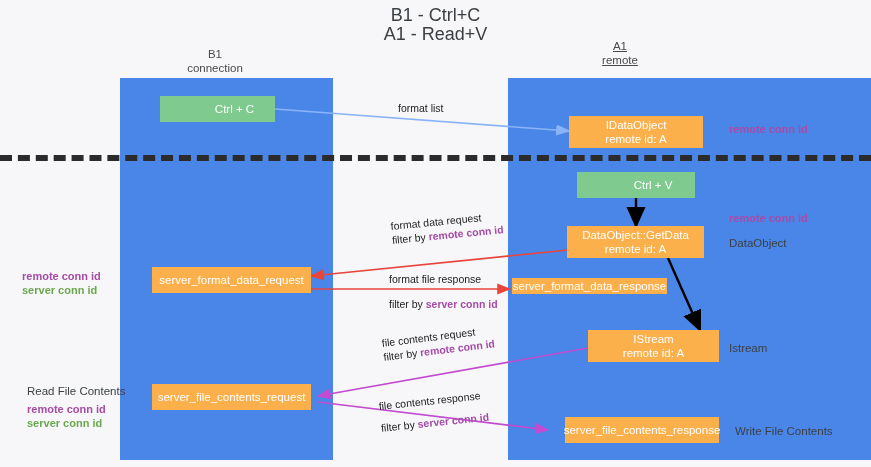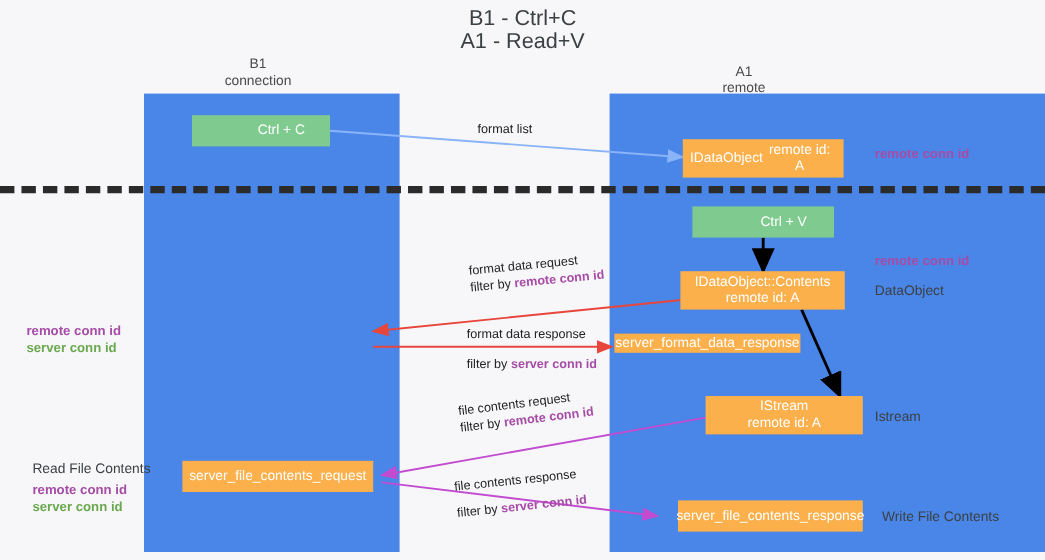--- a/index.html
+++ b/index.html
@@ -18,21 +18,21 @@
   #title{
     left:0;top:6px;width:871px;text-align:center;
     font-size:18px;line-height:19px;color:#3c4043;
   }
 
   
   .lane-head{
     text-align:center;font-size:11.5px;line-height:14px;color:#4a4a4a;
   }
   #head-b1{left:140px;top:47px;width:150px;}
-  #head-a1{left:545px;top:53px;width:150px;}
+  #head-a1{left:545px;top:39px;width:150px;text-decoration:underline;}
 
   
   .lane{background:#4a86e8;}
   #lane-b1{left:120px;top:78px;width:213px;height:382px;}
   #lane-a1{left:508px;top:78px;width:560px;height:382px;}
   
   #lane-a1{width:562px;}
 
   
   #dashed{
@@ -120,65 +120,68 @@
 
     <line x1="318" y1="402" x2="548" y2="430" stroke="#c24bd0" stroke-width="1.6" marker-end="url(#ah-magenta)"></line>
   </svg>
 
   <div class="abs" id="dashed"></div>
 
   <div class="node green" style="left:160px;top:96px;width:115px;height:26px;">
     <span>Ctrl + C</span>
   </div>
 
-  <div class="node orange" style="left:569px;top:116px;width:134px;height:32px;">
+  <div class="node orange" style="left:569px;top:116px;width:134px;height:32px;flex-direction:column;">
     <span>IDataObject</span>
     <span class="l2">remote id: A</span>
   </div>
 
   <div class="node green" style="left:577px;top:172px;width:118px;height:26px;">
     <span>Ctrl + V</span>
   </div>
 
   <div class="node orange" style="left:567px;top:226px;width:137px;height:32px;flex-direction:column;">
-    <span>IDataObject::Contents</span>
+    <span>DataObject::GetData</span>
     <span class="l2">remote id: A</span>
   </div>
 
   <div class="node orange" style="left:512px;top:278px;width:155px;height:16px;">
     <span>server_format_data_response</span>
   </div>
 
   <div class="node orange" style="left:588px;top:330px;width:131px;height:32px;flex-direction:column;">
     <span>IStream</span>
     <span class="l2">remote id: A</span>
   </div>
 
   <div class="node orange" style="left:565px;top:417px;width:154px;height:26px;">
     <span>server_file_contents_response</span>
   </div>
 
+  <div class="node orange" style="left:152px;top:267px;width:159px;height:26px;">
+    <span>server_format_data_request</span>
+  </div>
 
   <div class="node orange" style="left:152px;top:384px;width:159px;height:26px;">
     <span>server_file_contents_request</span>
   </div>
 
   <div class="edge-label" style="left:398px;top:101px;">
     <span>format list</span>
   </div>
 
   <div class="edge-label" style="left:390px;top:219px;transform:rotate(-5.5deg);transform-origin:left top;">
     <div>format data request</div>
     <div>
       <span>filter by </span><span class="purple">remote conn id</span>
     </div>
   </div>
 
   <div class="edge-label" style="left:389px;top:272px;">
-    <div>format data response</div>
+    <div>format file response</div>
     <div style="margin-top:11px;">
       <span>filter by </span><span class="purple">server conn id</span>
     </div>
   </div>
 
   <div class="edge-label" style="left:381px;top:336px;transform:rotate(-7deg);transform-origin:left top;">
     <div>file contents request</div>
     <div>
       <span>filter by </span><span class="purple">remote conn id</span>
     </div>

